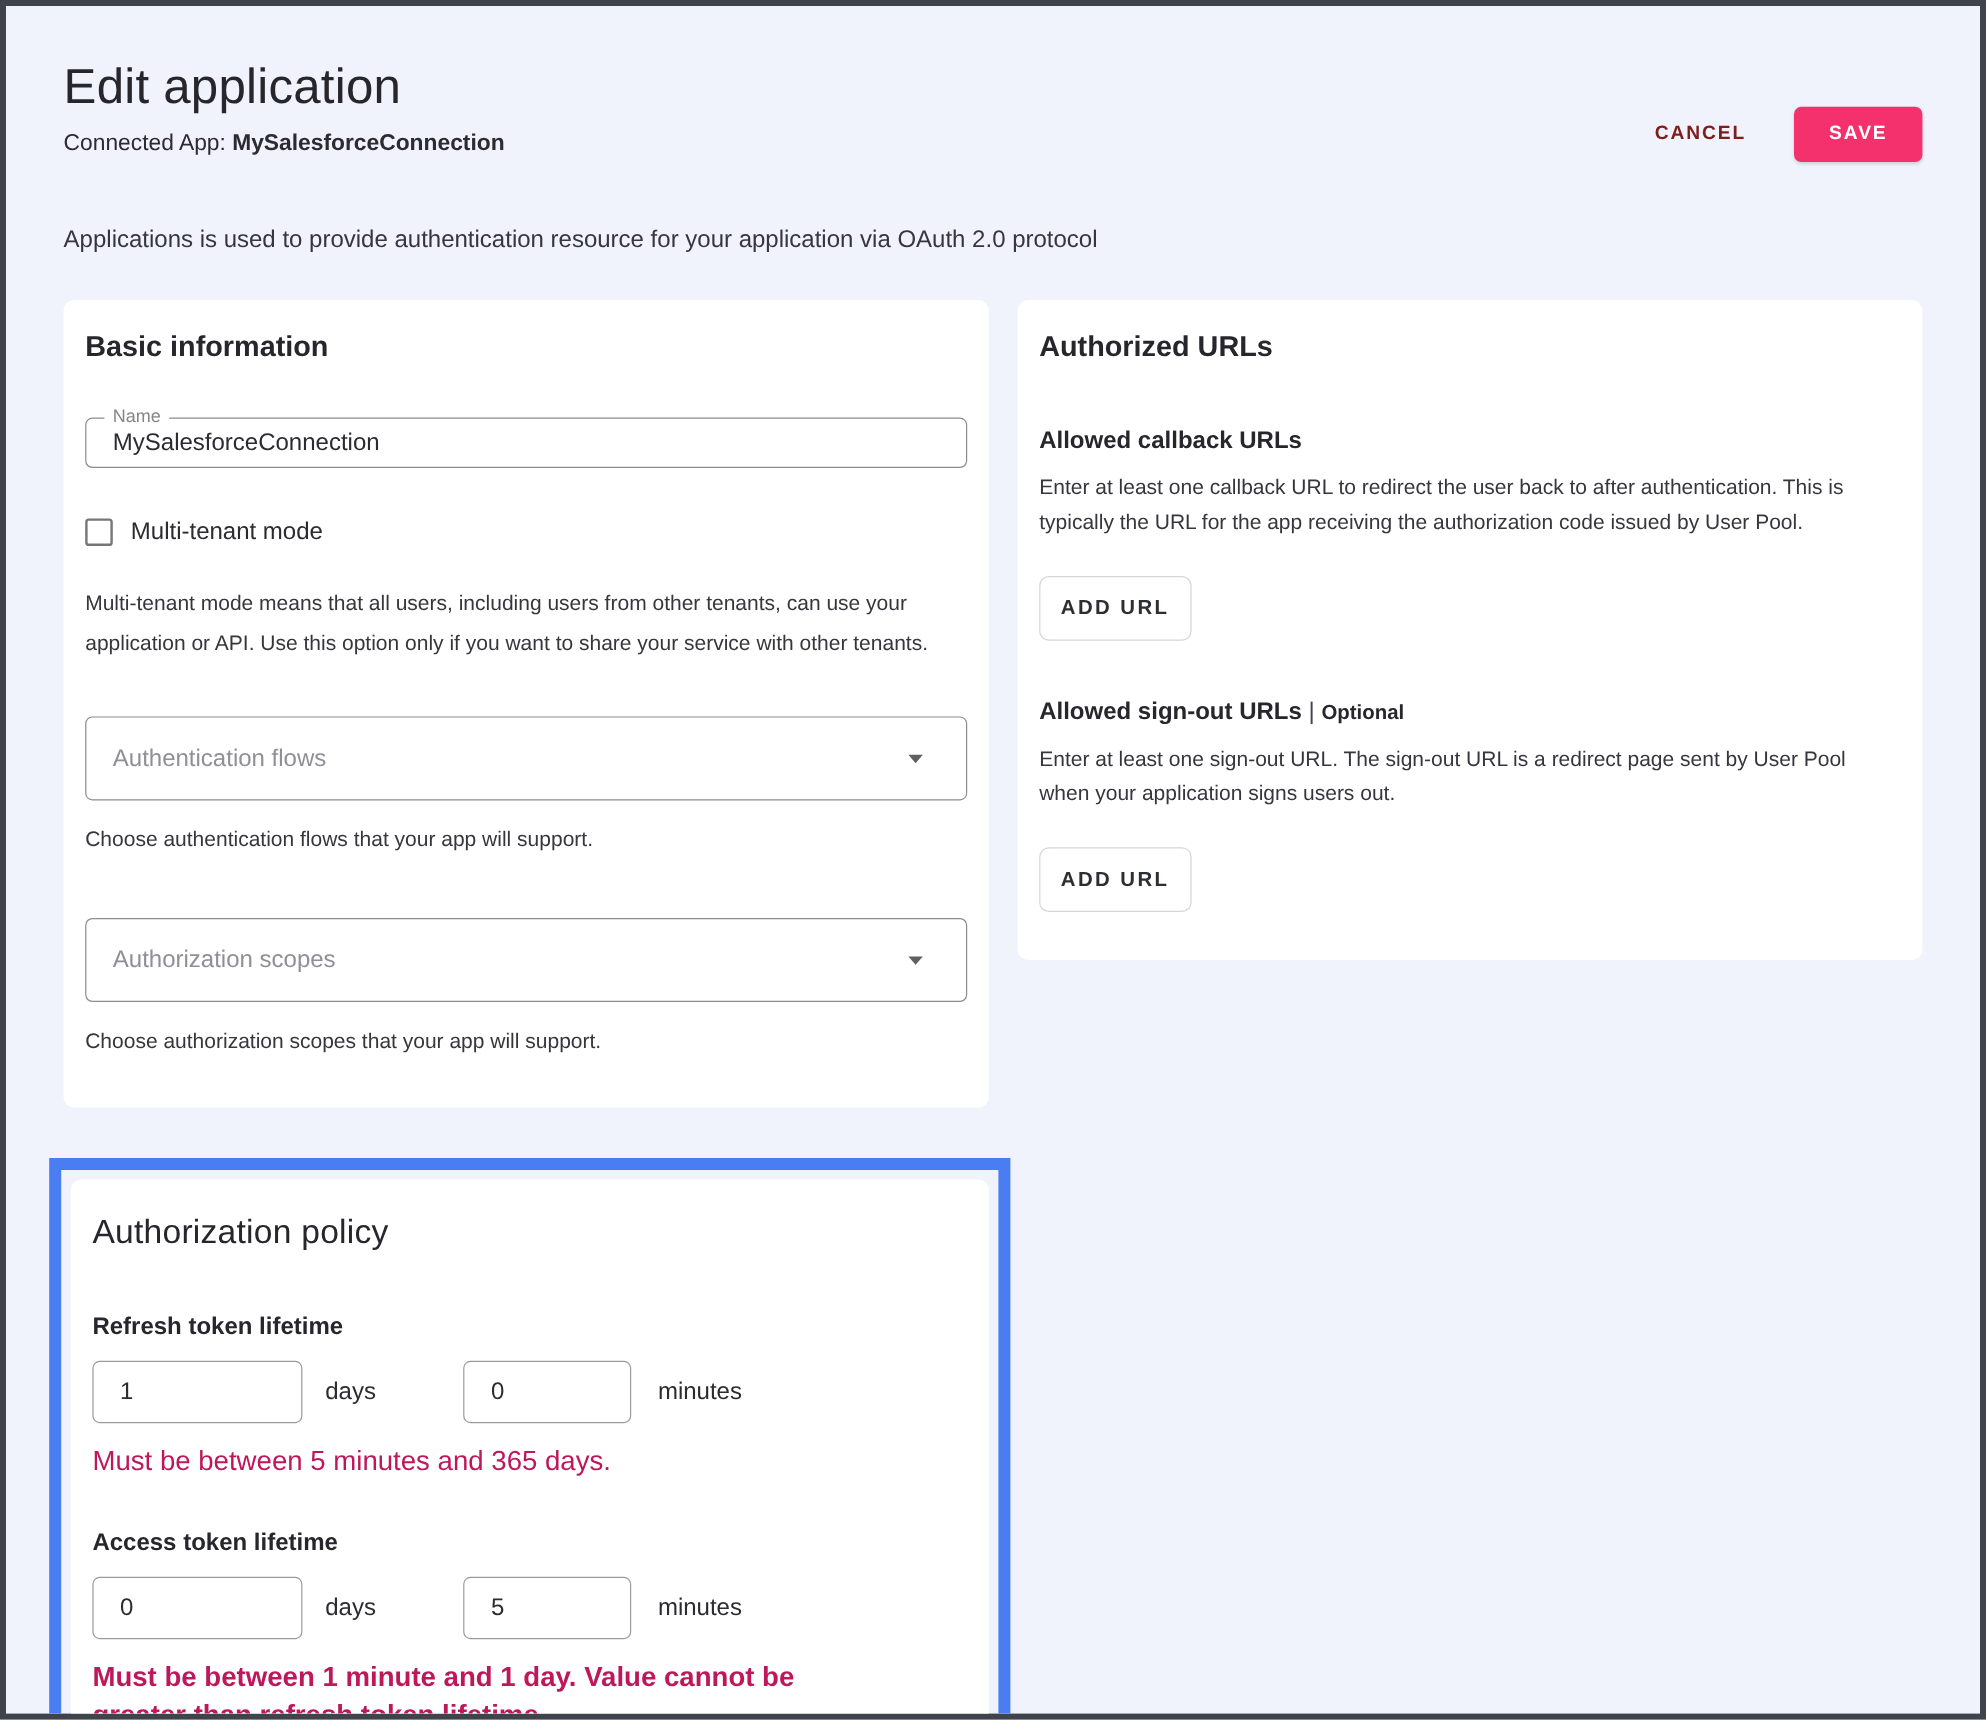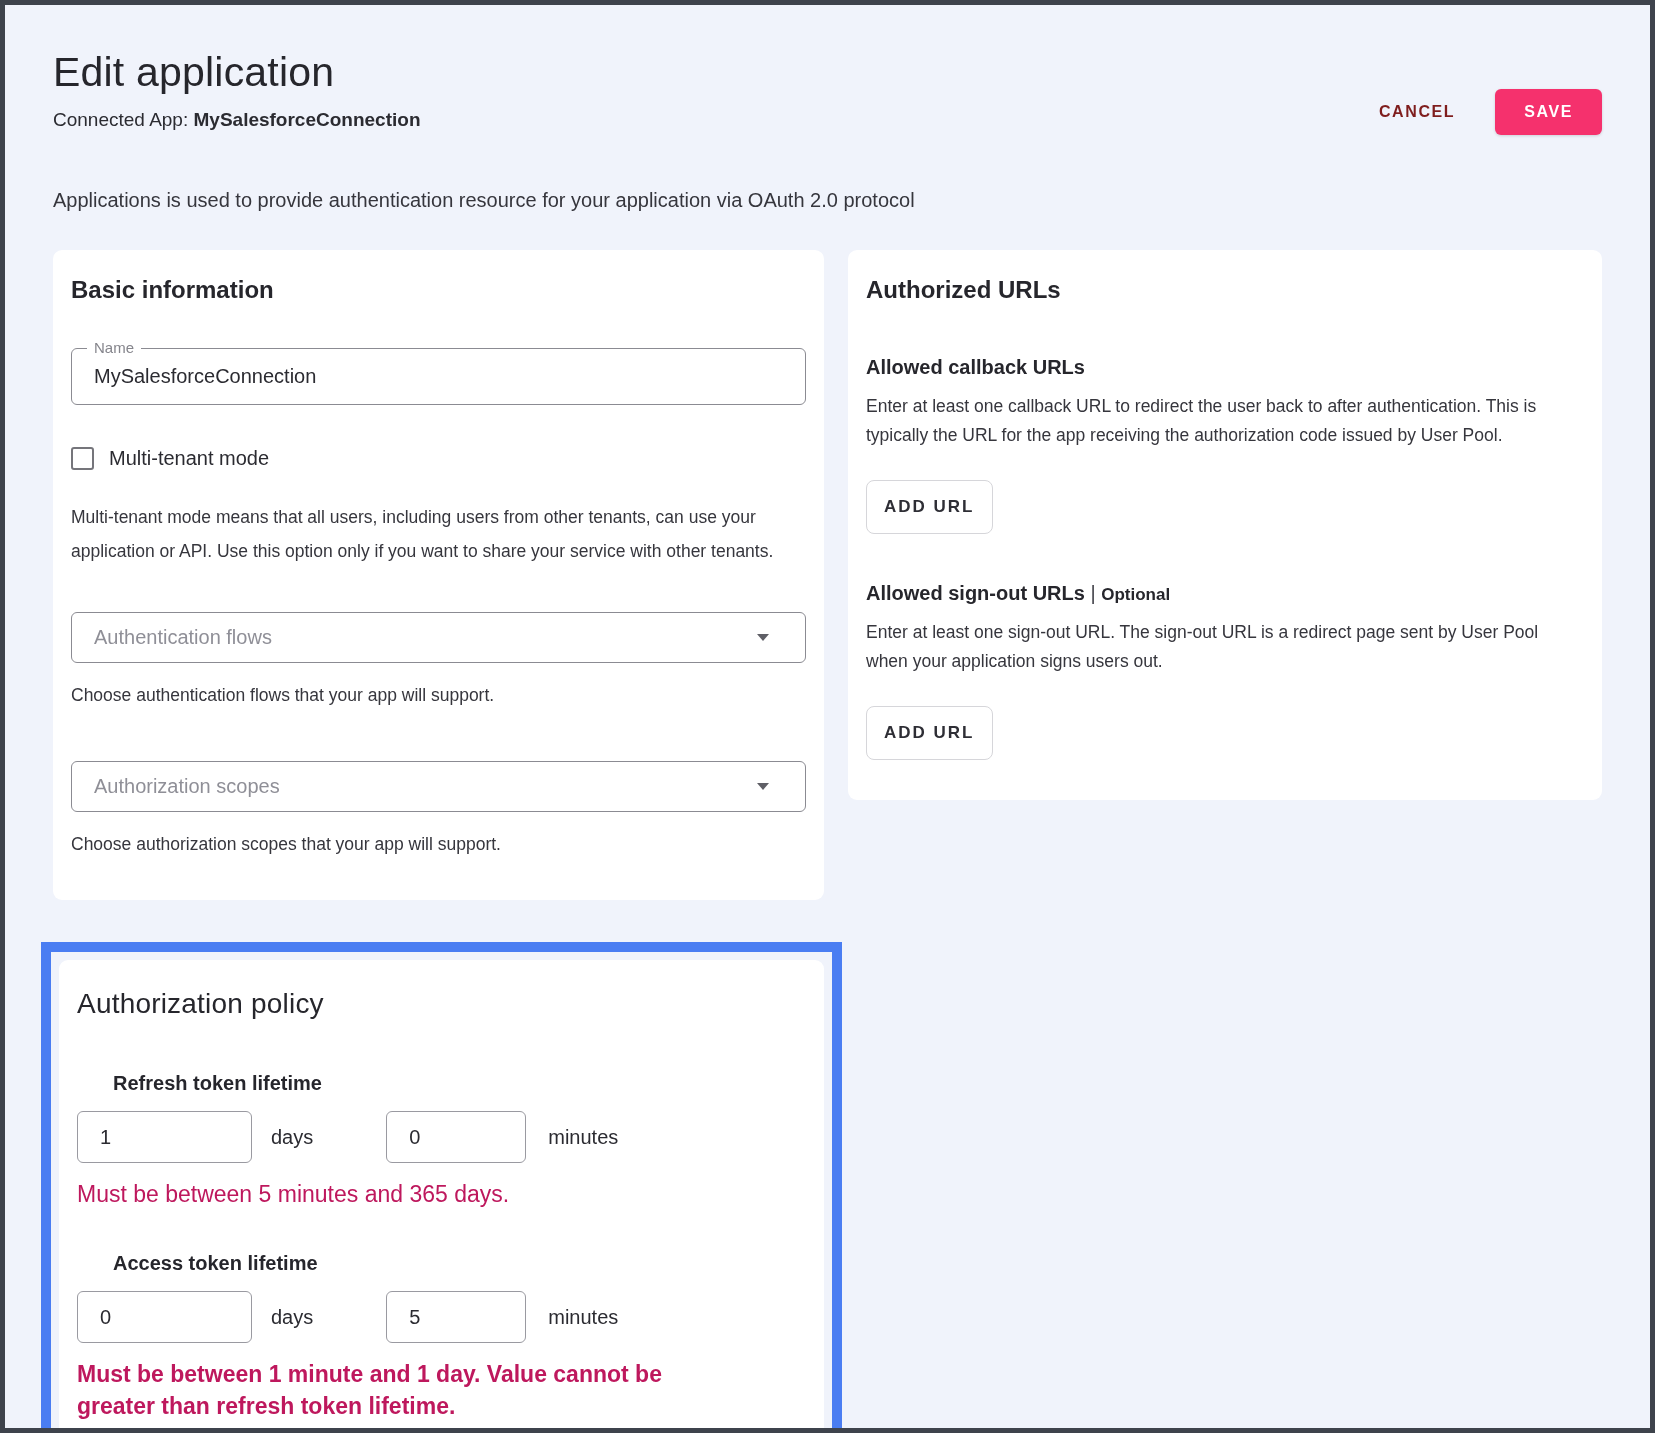--- a/index.html
+++ b/index.html
@@ -36,21 +36,21 @@
   
   .columns { display: flex; align-items: flex-start; gap: 24px; margin-top: 38px; }
   .col-left { width: 771px; flex: none; }
   .col-right { flex: 1; }
 
   .card { background: #FFFFFF; border-radius: 9px; padding: 26px 18px 40px 18px; }
   .card-heading { font-size: 24px; font-weight: 700; color: #26262C; }
 
   
   .mtf {
-    position: relative; margin-top: 44px; height: 57px;
+    position: relative; margin-top: 44px; height: 42px;
     border: 1px solid #8B8B92; border-radius: 6px;
     display: flex; align-items: center; padding: 0 22px;
   }
   .mtf-label {
     position: absolute; top: -10px; left: 15px;
     background: #FFFFFF; padding: 0 7px;
     font-size: 15px; color: #85858C;
   }
   .mtf-value { font-size: 20px; color: #2B2B31; border: none; outline: none; width: 100%;
     font-family: "Liberation Sans", sans-serif; background: transparent; }
@@ -60,42 +60,42 @@
   .checkbox-box {
     width: 23px; height: 23px; border: 2px solid #75757B; border-radius: 3px;
     background: #FFFFFF; flex: none; cursor: pointer;
   }
   .checkbox-label { font-size: 20px; margin-left: 15px; color: #2B2B31; }
 
   .body-text { margin-top: 30px; font-size: 17.5px; line-height: 34px; color: #36363D; }
 
   
   .select-box {
-    margin-top: 44px; height: 51px;
+    margin-top: 44px; height: 70px;
     border: 1px solid #8B8B92; border-radius: 6px;
     display: flex; align-items: center; justify-content: space-between;
     padding: 0 36px 0 22px; cursor: pointer; background: #FFFFFF;
   }
   .select-placeholder { font-size: 20px; color: #8F8F97; }
   .select-caret {
     width: 0; height: 0;
     border-left: 6px solid transparent; border-right: 6px solid transparent;
     border-top: 7px solid #5F5F66;
   }
   .helper-text { margin-top: 17px; font-size: 17.5px; color: #36363D; line-height: 31px; }
 
   
   .highlight-frame {
     margin: 42px -18px 0 -12px;
     border: 10px solid #4A7DF2;
     padding: 8px;
   }
   .policy-card { background: #FFFFFF; border-radius: 9px; padding: 28px 18px 44px 18px; }
   .policy-heading { font-size: 28px; font-weight: 400; color: #26262C; letter-spacing: 0.2px; }
-  .field-group-label { font-size: 20px; font-weight: 700; color: #26262C; margin-left: 36px; }
+  .field-group-label { font-size: 20px; font-weight: 700; color: #26262C; }
   .policy-card .field-group-label { margin-top: 52px; }
   .policy-card .field-group-label + .lifetime-row { margin-top: 16px; }
   .lifetime-row { display: flex; align-items: center; }
   .lifetime-input {
     height: 52px; border: 1px solid #9A9AA1; border-radius: 6px;
     font-size: 20px; color: #2B2B31; padding-left: 22px;
     font-family: "Liberation Sans", sans-serif; outline: none; background: #FFFFFF;
   }
   .lifetime-input.days { width: 175px; }
   .lifetime-input.minutes { width: 140px; }

